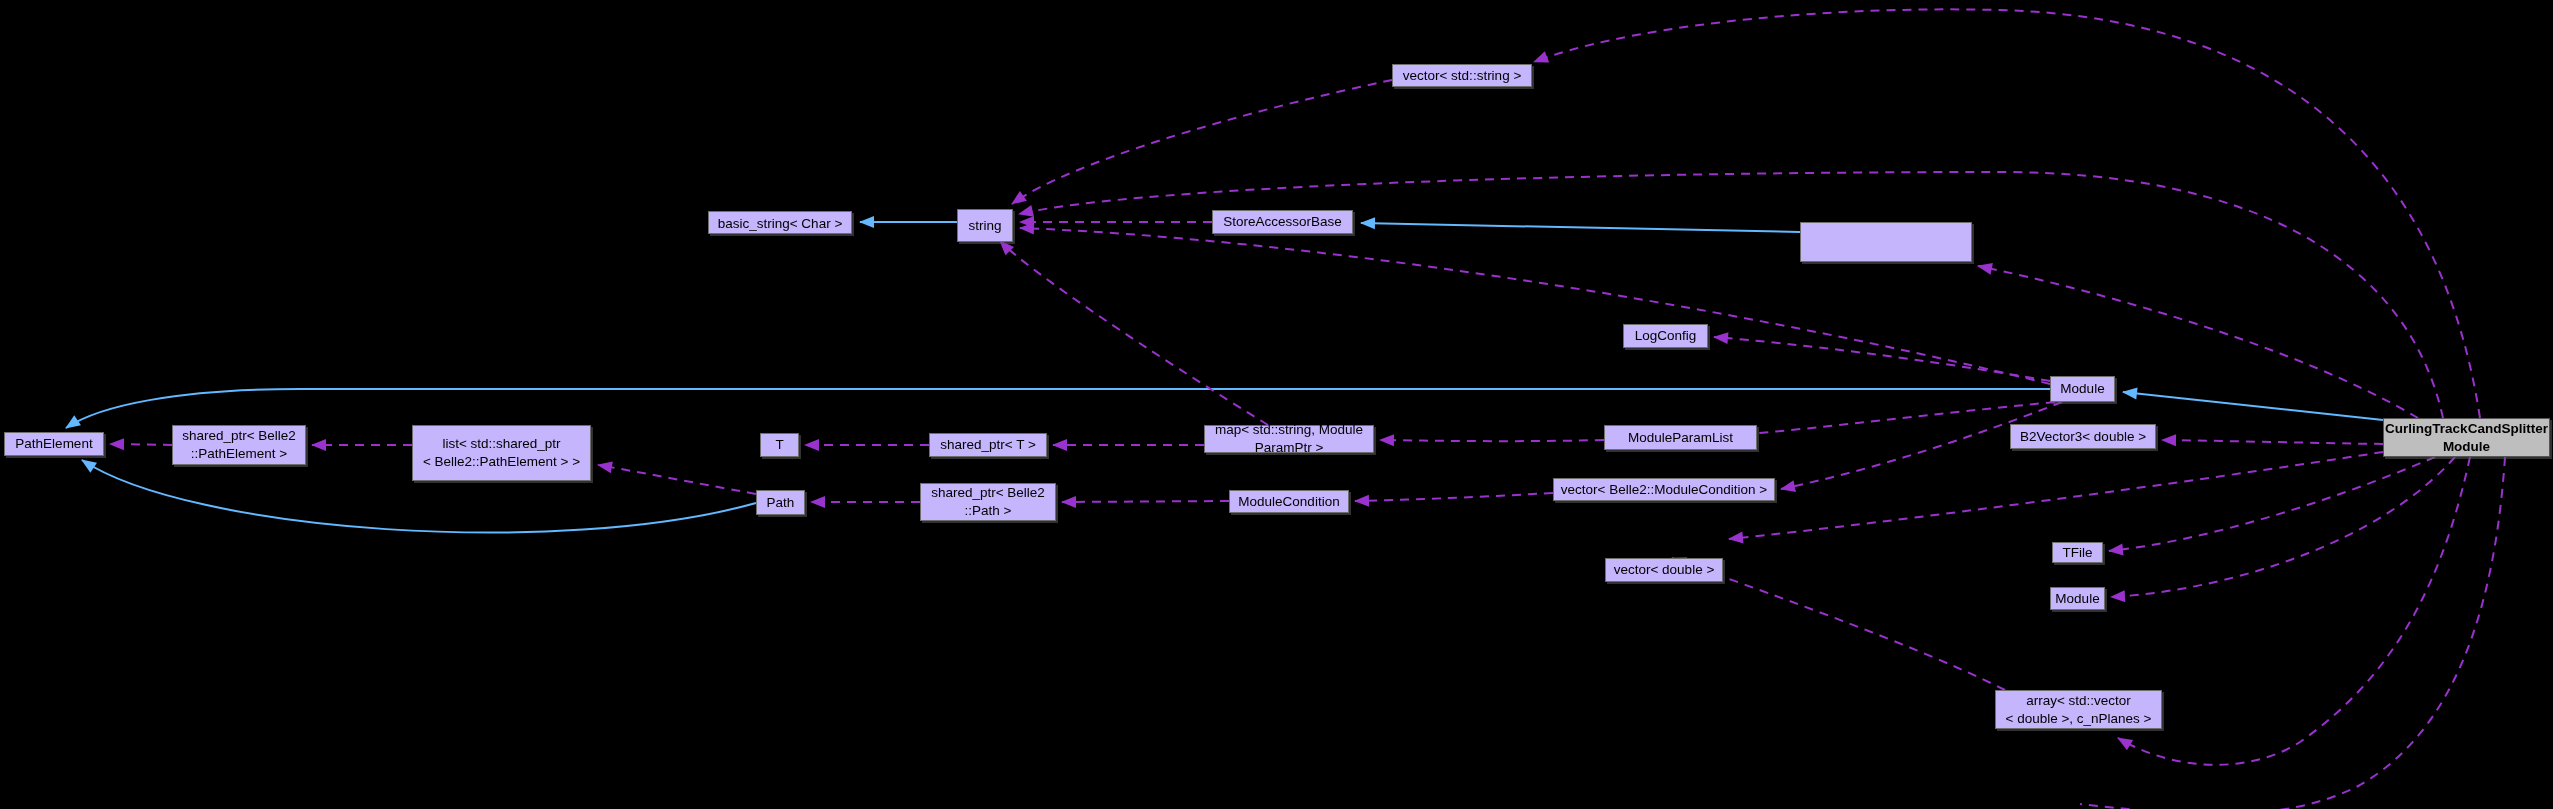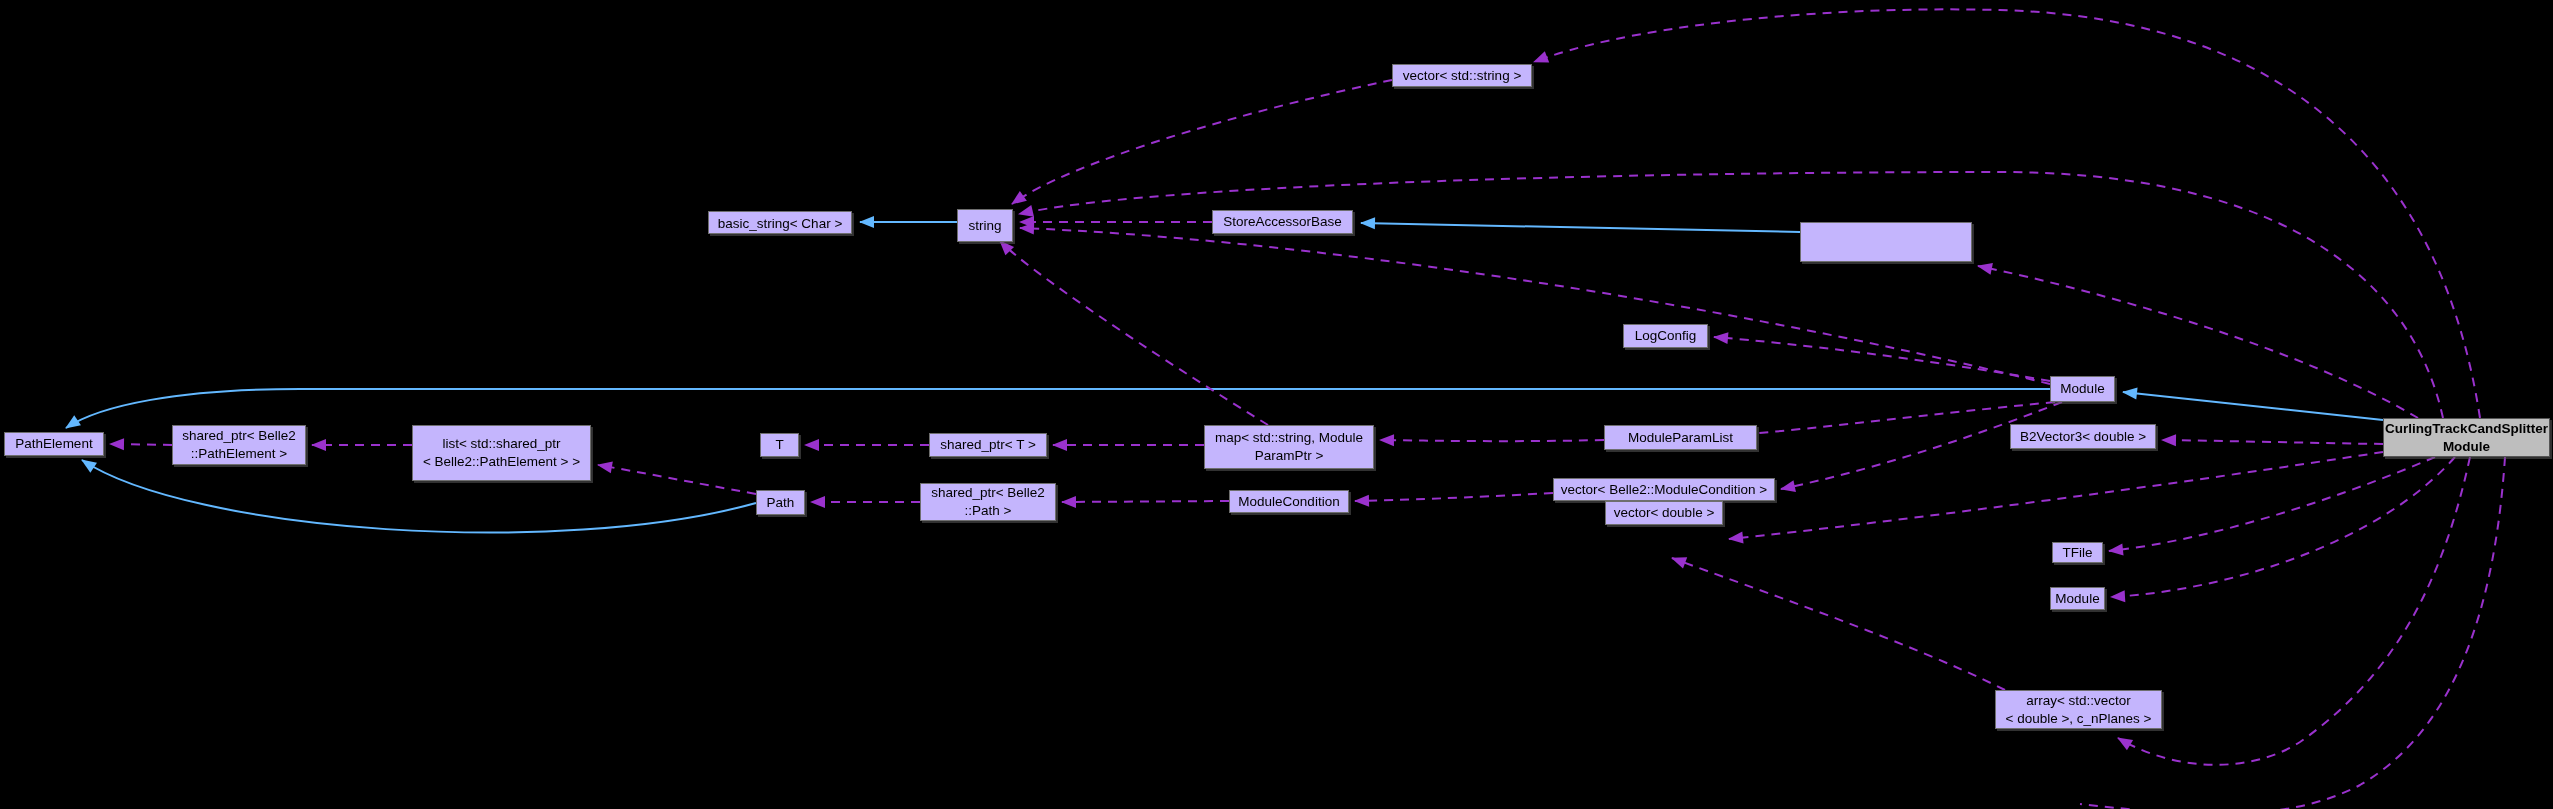--- a/index.html
+++ b/index.html
@@ -33,26 +33,26 @@
   .node.highlight{
     background:#bebebe;
     border-color:#555;
   }
   
   #n-pathelement{left:4px;top:432px;width:100px;height:24px;}
   #n-sptr-pathelement{left:172px;top:425px;width:134px;height:40px;}
   #n-list-sptr{left:412px;top:425px;width:179px;height:56px;}
   #n-t{left:760px;top:433px;width:39px;height:24px;}
   #n-sptr-t{left:929px;top:433px;width:118px;height:24px;}
-  #n-map{left:1204px;top:425px;width:170px;height:44px;}
+  #n-map{left:1204px;top:425px;width:170px;height:28px;}
   #n-path{left:756px;top:490px;width:49px;height:25px;}
   #n-sptr-path{left:920px;top:483px;width:136px;height:38px;}
   #n-modulecondition{left:1229px;top:490px;width:120px;height:23px;}
   #n-vec-modulecondition{left:1553px;top:478px;width:222px;height:23px;}
-  #n-vec-double{left:1605px;top:501px;width:118px;height:24px;}
+  #n-vec-double{left:1605px;top:558px;width:118px;height:24px;}
   #n-moduleparamlist{left:1604px;top:425px;width:153px;height:25px;}
   #n-b2vector3{left:2010px;top:424px;width:146px;height:25px;}
   #n-basicstring{left:708px;top:211px;width:144px;height:23px;justify-content:flex-end;}
   #n-string{left:957px;top:209px;width:56px;height:33px;}
   #n-storeaccessorbase{left:1212px;top:210px;width:141px;height:24px;}
   #n-storearray{left:1800px;top:222px;width:172px;height:40px;gap:36px;}
   #n-vecstring{left:1392px;top:64px;width:140px;height:23px;}
   #n-logconfig{left:1623px;top:324px;width:85px;height:24px;}
   #n-module{left:2050px;top:376px;width:65px;height:26px;}
   #n-tfile{left:2052px;top:542px;width:51px;height:21px;}

